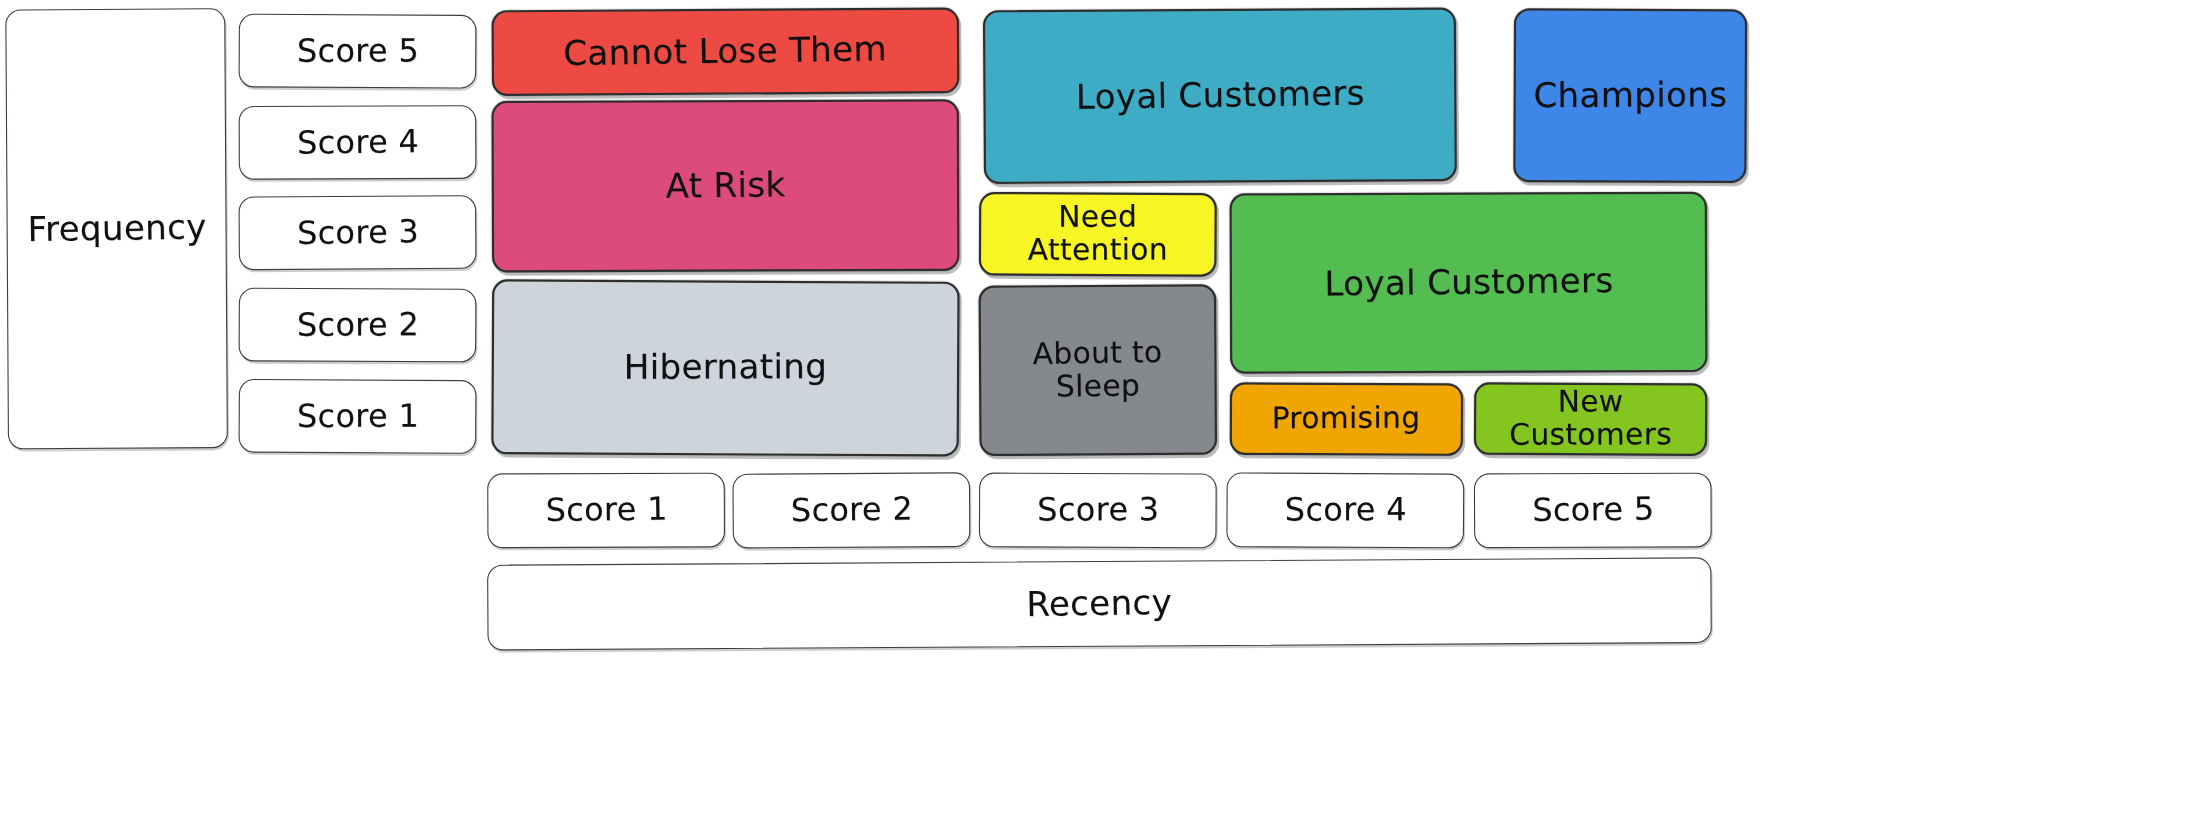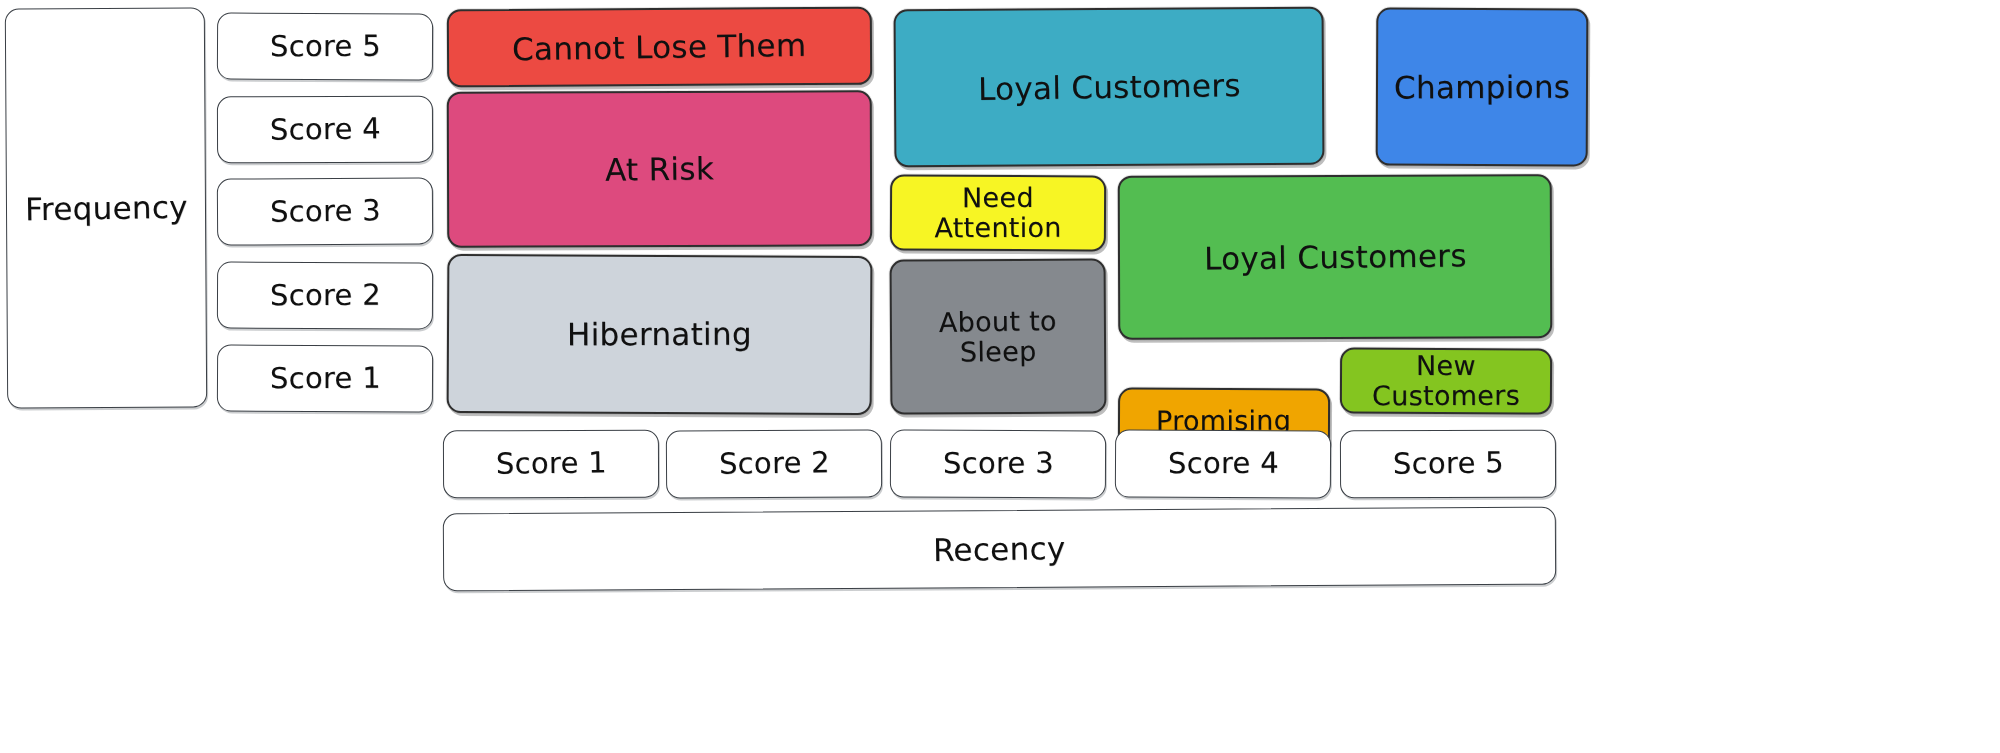--- a/index.html
+++ b/index.html
@@ -119,21 +119,21 @@
   </div>
 
   <div class="box seg r3" style="left:1118px; top:175px; width:434px; height:164px; background:#53BD51;">
     <span class="label lg">Loyal Customers</span>
   </div>
 
   <div class="box seg r1" style="left:890px; top:259px; width:216px; height:155px; background:#85898E;">
     <span class="label sm">About to Sleep</span>
   </div>
 
-  <div class="box seg r4" style="left:1118px; top:348px; width:212px; height:66px; background:#F0A500;margin-top:40px;">
+  <div class="box seg r4" style="left:1118px; top:348px; width:212px; height:66px; background:#F0A500;">
     <span class="label sm">Promising</span>
   </div>
 
   <div class="box seg r2" style="left:1340px; top:348px; width:212px; height:66px; background:#84C520;">
     <span class="label sm">New Customers</span>
   </div>
 
   <div class="box score r3" style="left:443px; top:430px; width:216px; height:68px;">
     <span class="label">Score 1</span>
   </div>

